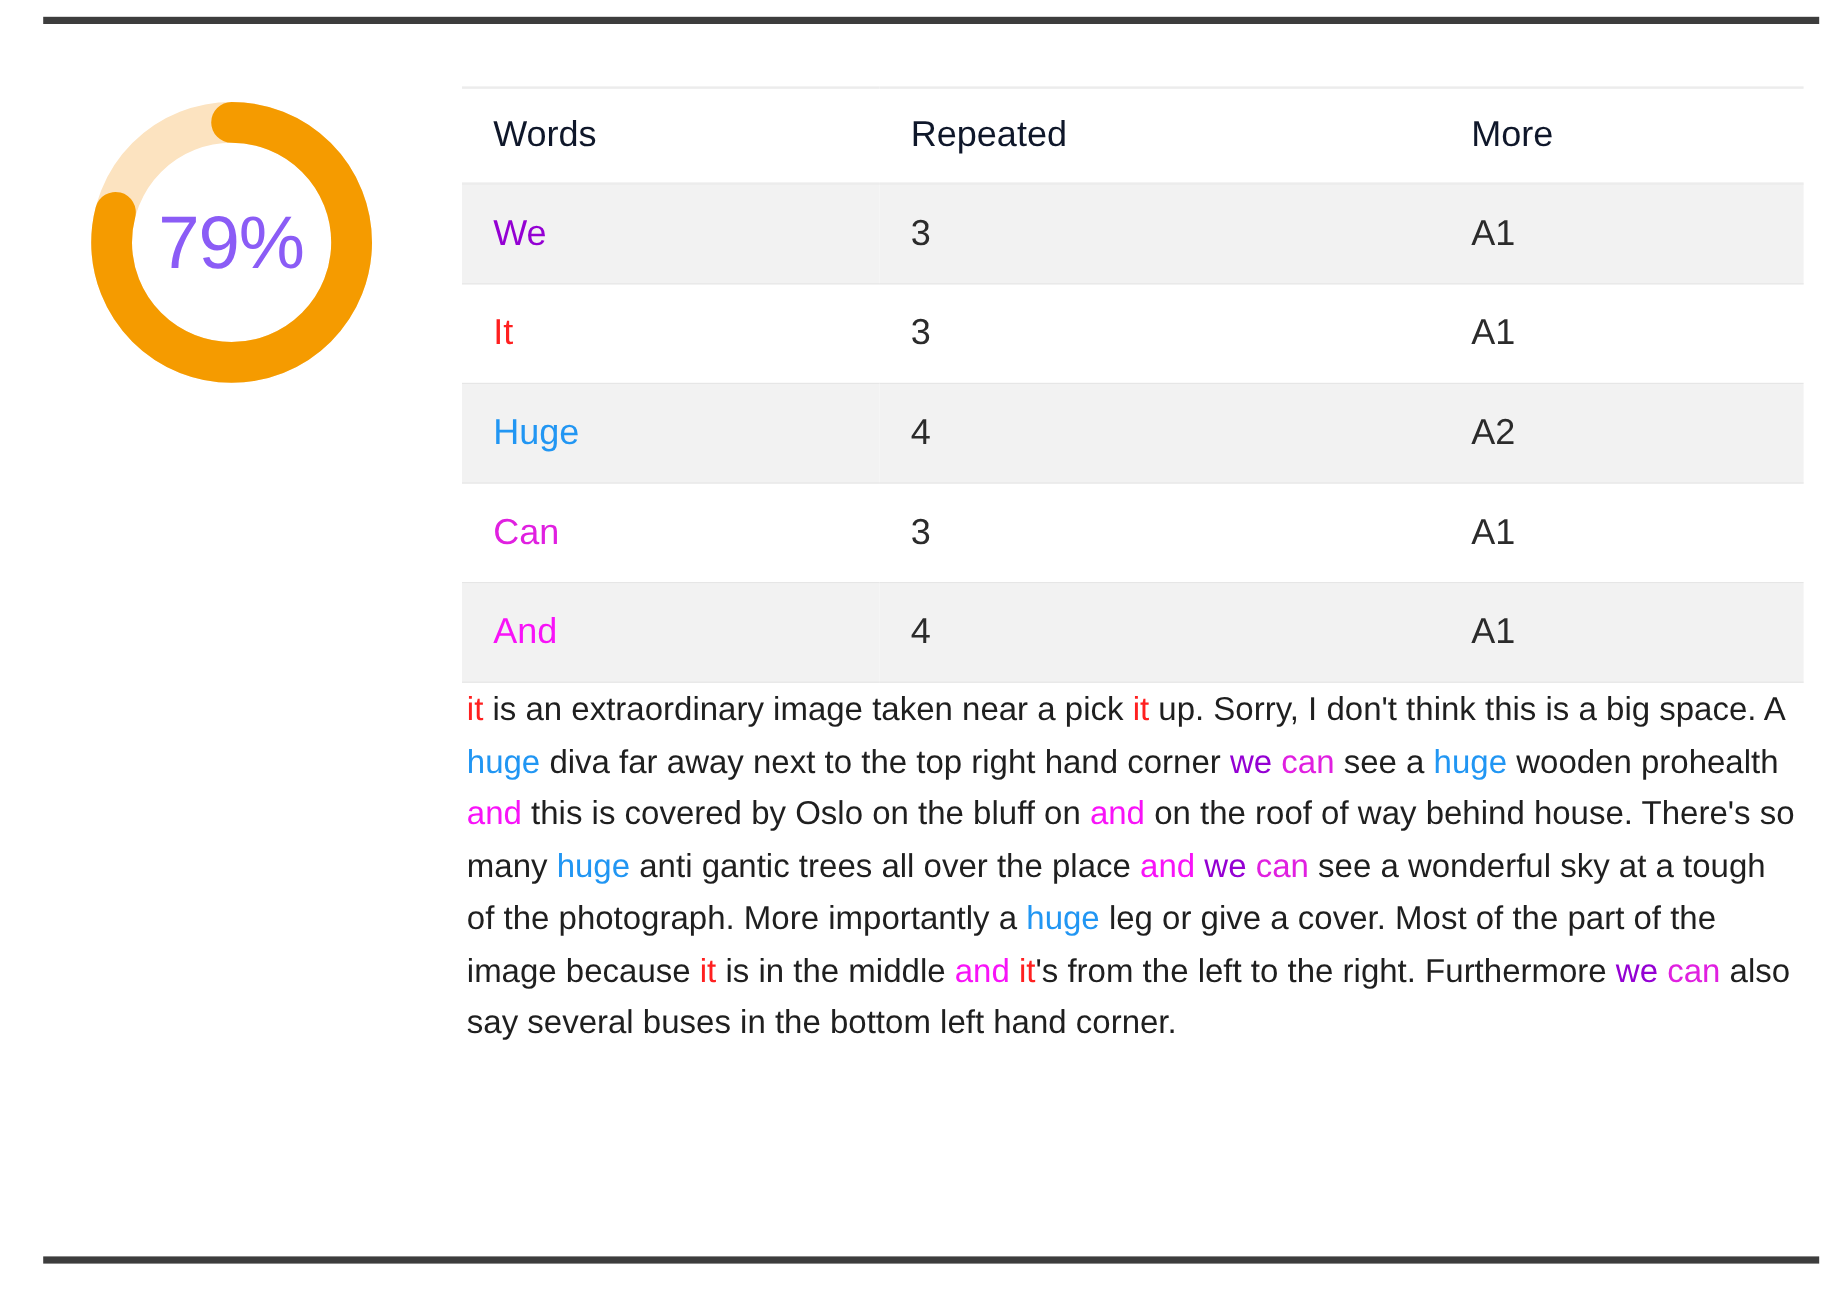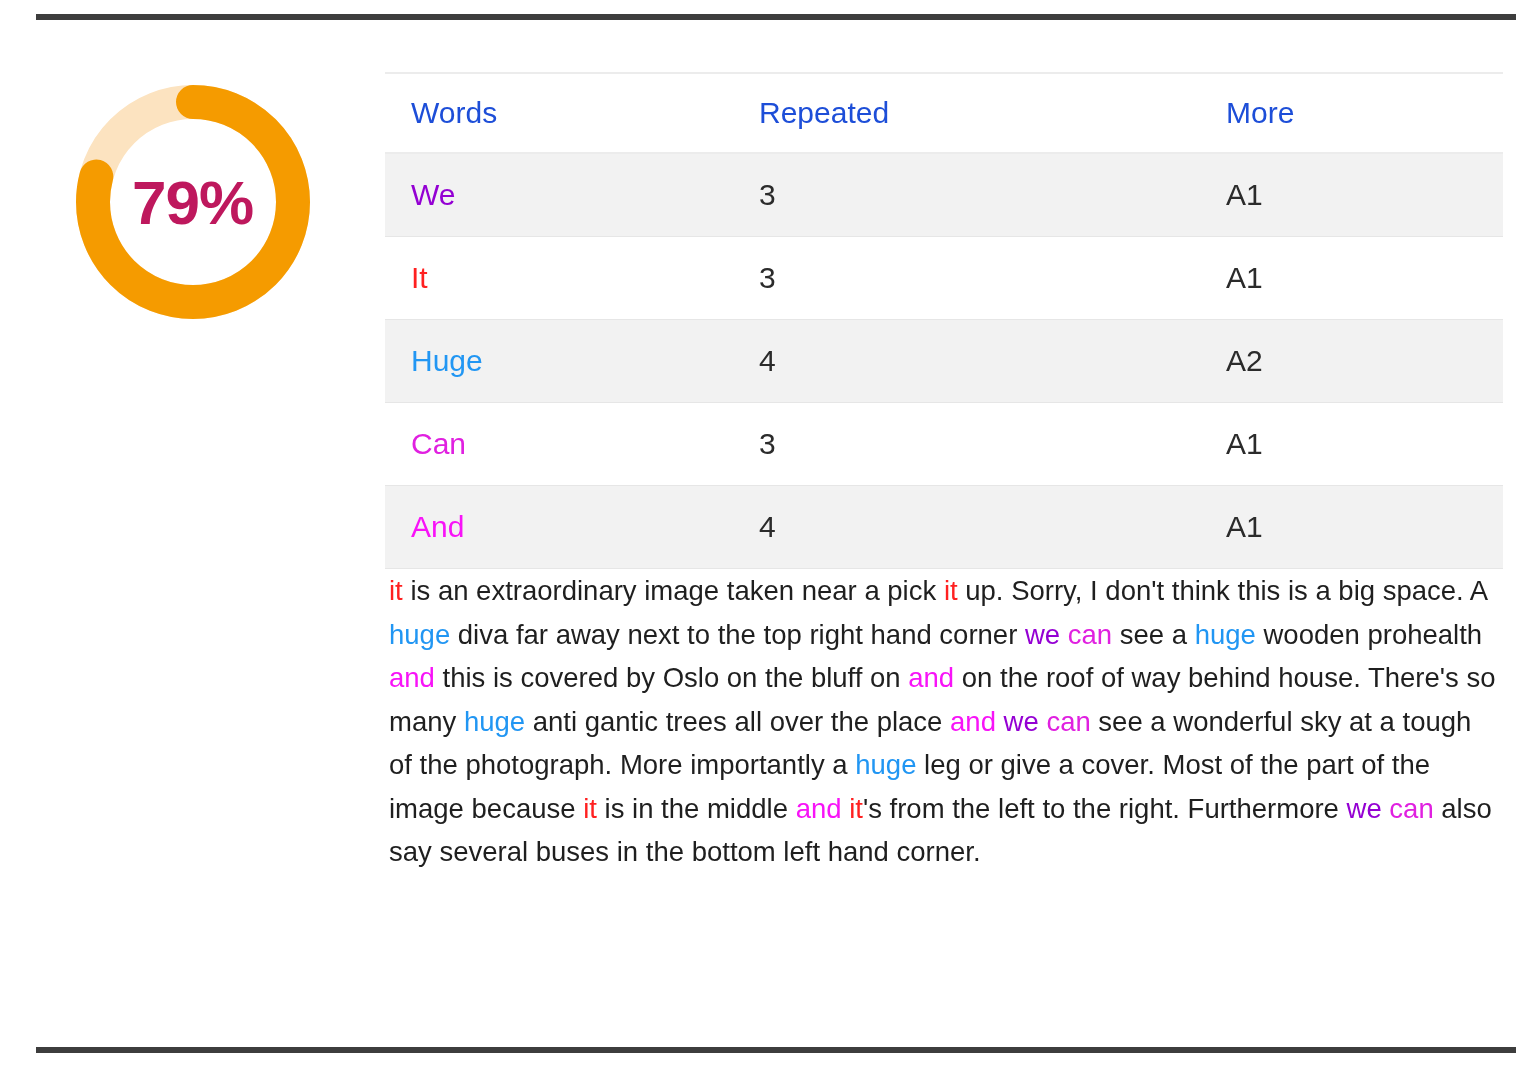--- a/index.html
+++ b/index.html
@@ -61,22 +61,22 @@
   .gauge-value {
     position: absolute;
     left: 0;
     top: 0;
     width: 248px;
     height: 248px;
     display: flex;
     align-items: center;
     justify-content: center;
     font-size: 62px;
-    font-weight: 700;
-    color: #be185d;
+    font-weight: 400;
+    color: #8b5cf6;
     letter-spacing: -1px;
   }
   .gauge-label {
     margin-top: 36px;
     font-size: 38px;
     font-weight: 700;
     color: #1f1f1f;
     text-align: center;
     line-height: 1.22;
     max-width: 230px;
@@ -97,21 +97,21 @@
     table-layout: fixed;
   }
   table.word-table col.c-word { width: 348px; }
   table.word-table col.c-rep  { width: 467px; }
   table.word-table col.c-lvl  { width: 303px; }
 
   table.word-table th {
     text-align: left;
     font-size: 30px;
     font-weight: 400;
-    color: #1d4ed8;
+    color: #0f172a;
     padding: 22px 0 22px 26px;
     border-bottom: 2px solid #ececec;
   }
   table.word-table td {
     font-size: 30px;
     font-weight: 400;
     padding: 24px 0 24px 26px;
     color: #2b2b2b;
     height: 34px;
   }

